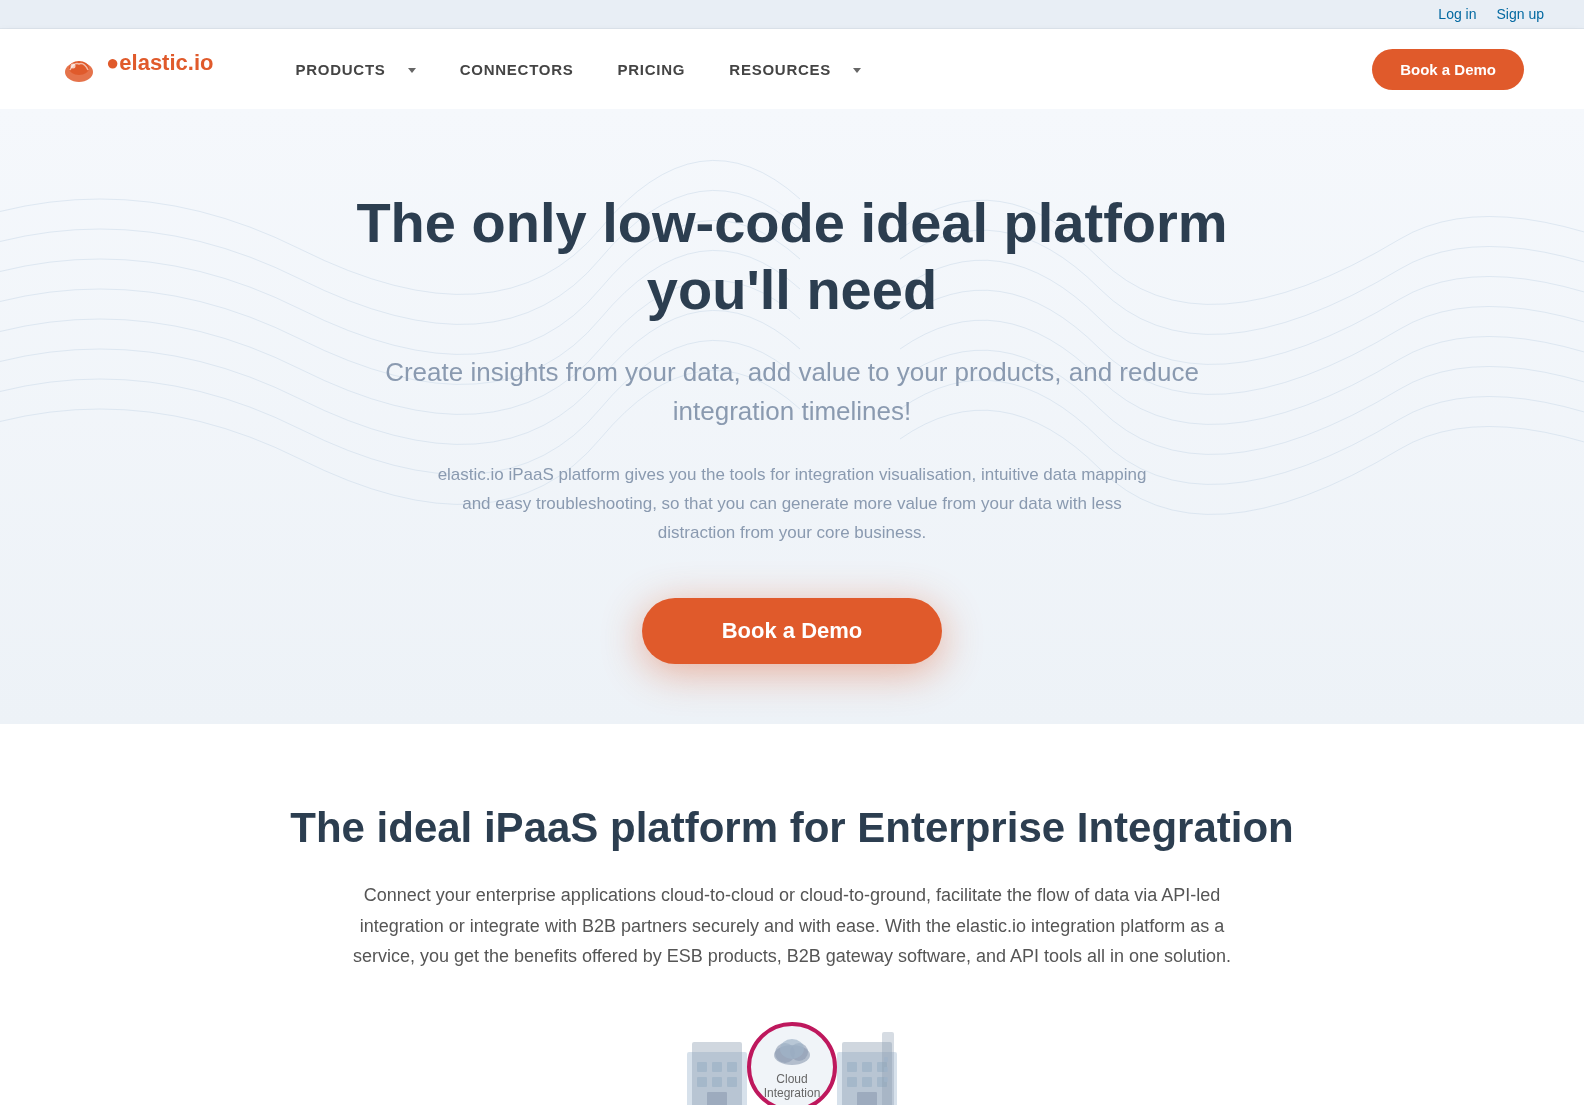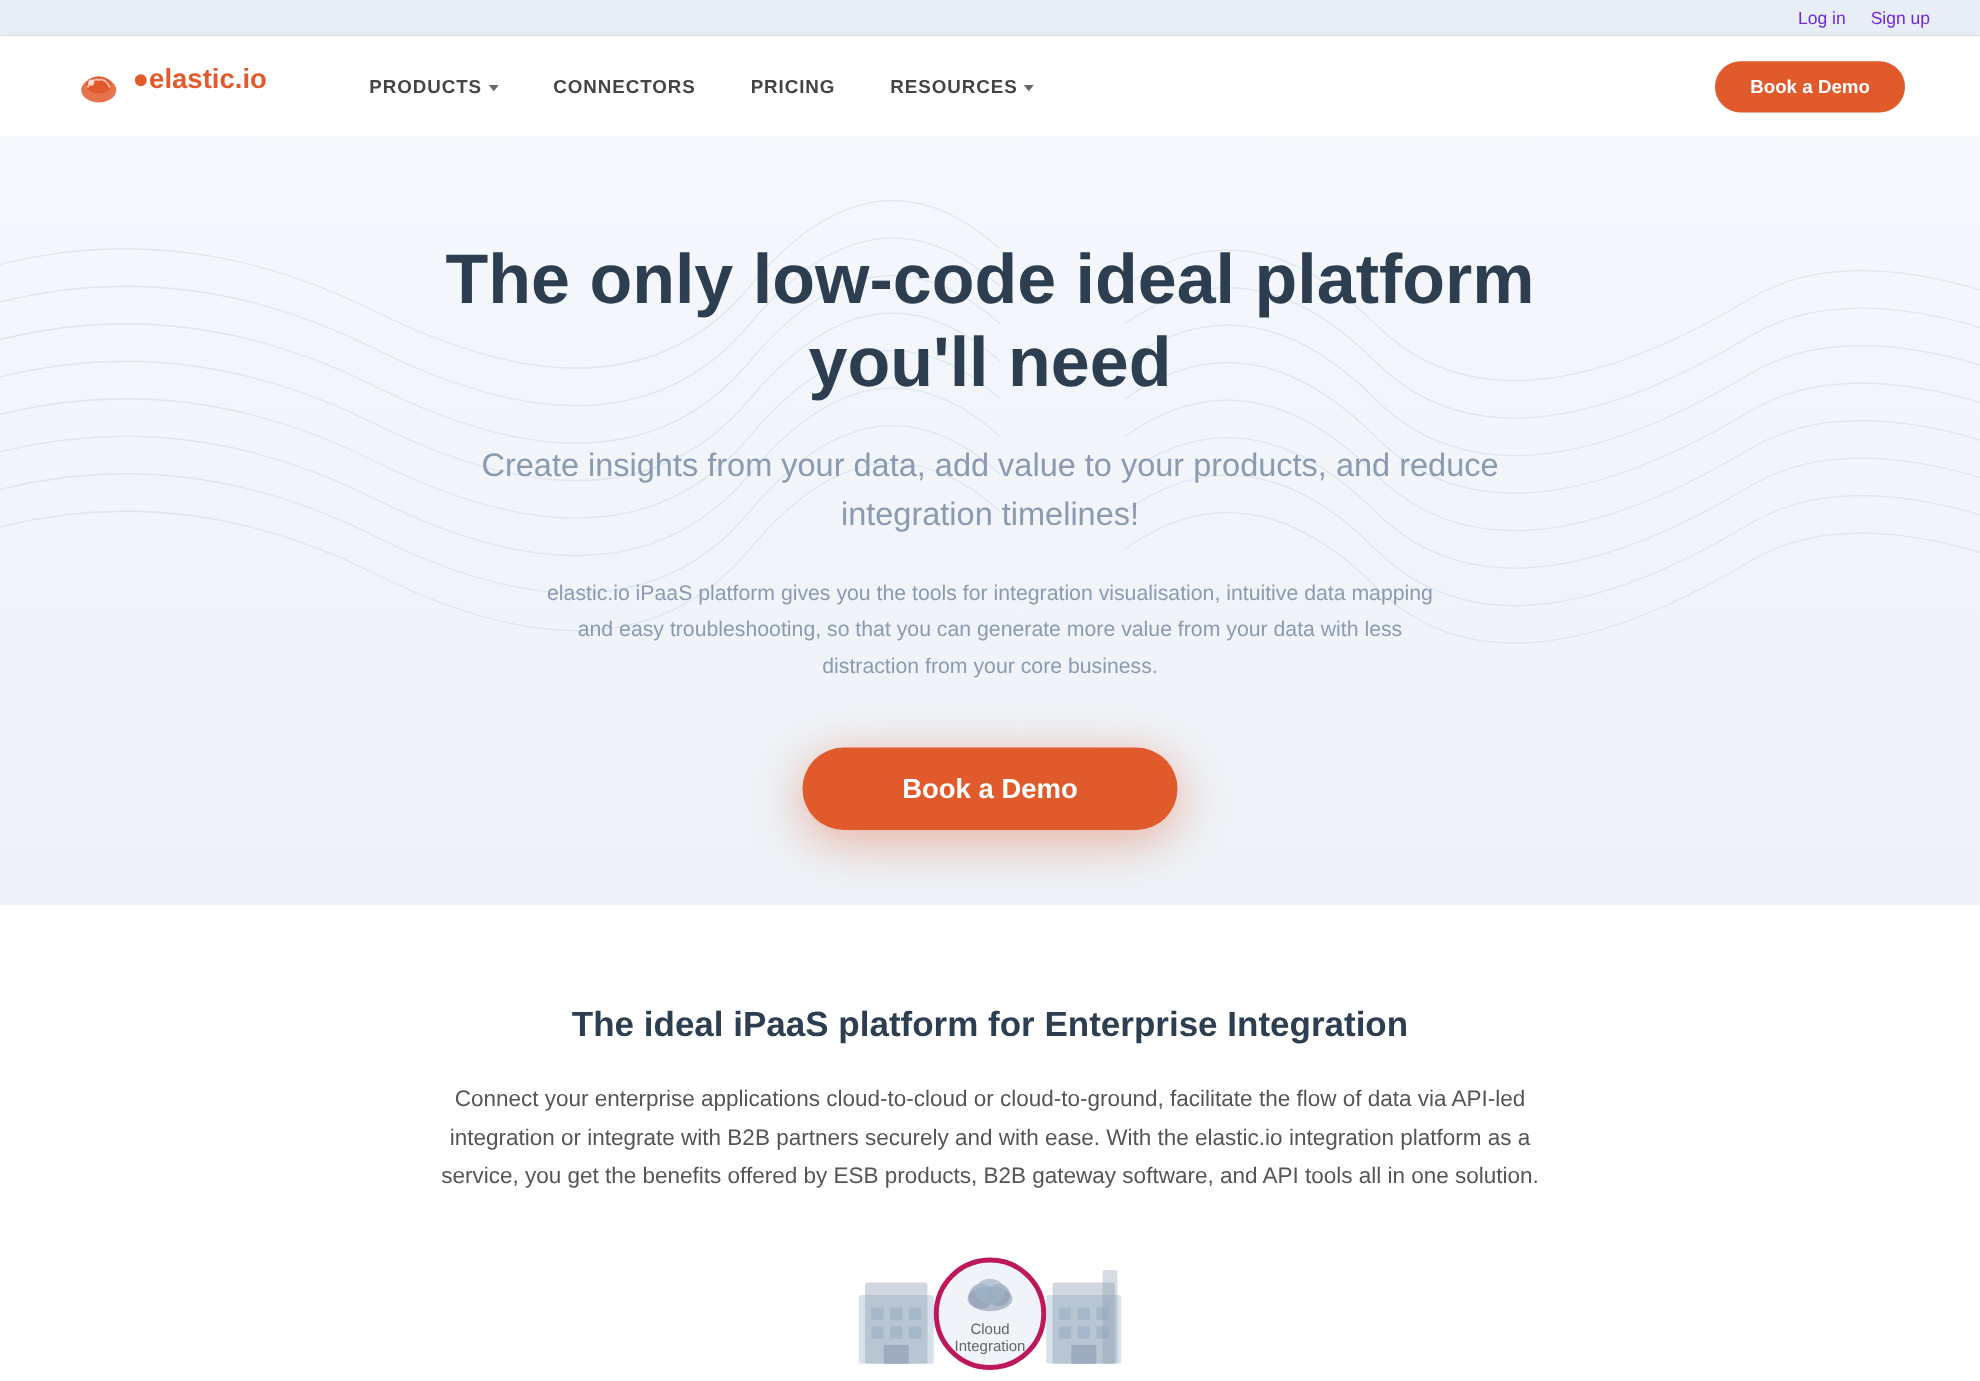--- a/index.html
+++ b/index.html
@@ -9,21 +9,21 @@
     .top-bar {
       background: #e8eef5;
       display: flex;
       justify-content: flex-end;
       padding: 6px 40px;
       gap: 20px;
       border-bottom: 1px solid #dde4ec;
     }
     .top-bar a {
       text-decoration: none;
-      color: #6d28d9;
+      color: #0369a1;
       font-size: 14px;
     }
 
     
     nav {
       background: #fff;
       display: flex;
       align-items: center;
       padding: 0 60px;
       height: 80px;
@@ -54,21 +54,21 @@
     .nav-item {
       padding: 0 22px;
       font-size: 15px;
       font-weight: 600;
       color: #444;
       letter-spacing: 0.05em;
       text-transform: uppercase;
       cursor: pointer;
       display: flex;
       align-items: center;
-      gap: 5px;
+      gap: 22px;
       height: 80px;
       text-decoration: none;
       transition: color 0.2s;
       text-align: center;
     }
     .chevron {
       display: inline-block;
       width: 0;
       height: 0;
       border-left: 4px solid transparent;
@@ -146,21 +146,21 @@
       transition: background 0.2s, box-shadow 0.2s;
     }
 
     
     .section-enterprise {
       background: #fff;
       text-align: center;
       padding: 80px 60px 60px;
     }
     .section-title {
-      font-size: 28px;
+      font-size: 42px;
       font-weight: 800;
       color: #2c3e50;
       margin-bottom: 28px;
     }
     .section-description {
       font-size: 18px;
       color: #555;
       line-height: 1.7;
       max-width: 880px;
       margin: 0 auto 50px;

